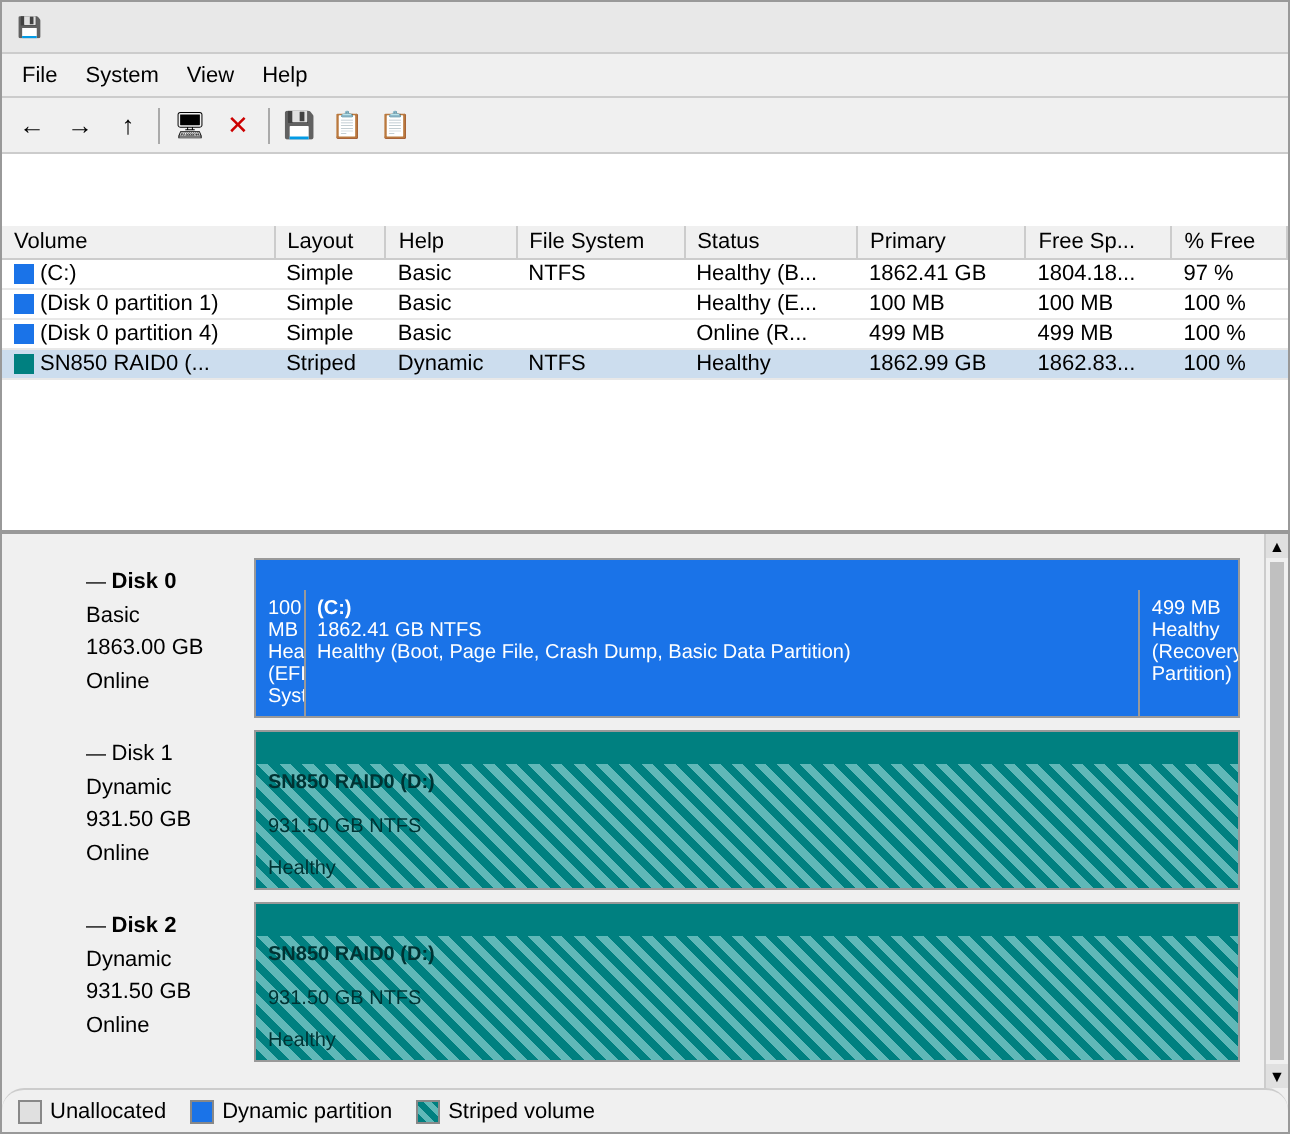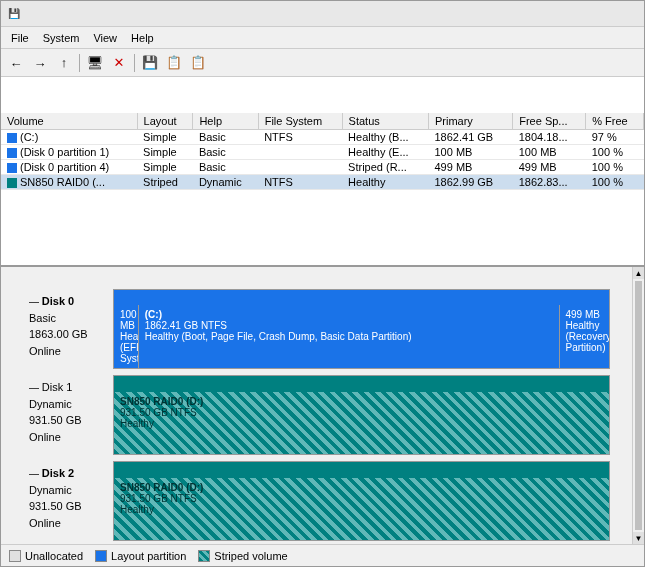--- a/index.html
+++ b/index.html
@@ -134,21 +134,22 @@
     td {
       padding: 1px 6px;
       border-bottom: 1px solid #e8e8e8;
       white-space: nowrap;
     }
     
     .disk-section {
       flex: 1;
       overflow-y: scroll;
       background: #f0f0f0;
-      padding: 22px;
+      padding: 12px;
+      margin-left: 24px;
     }
     .disk-row {
       display: flex;
       margin-bottom: 6px;
       height: 80px;
     }
     .disk-label {
       width: 90px;
       min-width: 90px;
       padding: 4px 6px;
@@ -175,20 +176,21 @@
     }
     .part-striped {
       background: repeating-linear-gradient(
         45deg,
         #008080,
         #008080 4px,
         #60b8b8 4px,
         #60b8b8 8px
       );
       color: #003333;
+      justify-content: space-between;
     }
     .disk-header-blue {
       height: 16px;
       background: #1a73e8;
       width: 100%;
     }
     .disk-header-teal {
       height: 16px;
       background: #008080;
       width: 100%;
@@ -207,20 +209,21 @@
     }
     
     .legend-bar {
       border-top: 1px solid #ccc;
       background: #f0f0f0;
       padding: 3px 8px;
       display: flex;
       align-items: center;
       gap: 12px;
       height: 22px;
+      border-radius: 11px;
     }
     .legend-item {
       display: flex;
       align-items: center;
       gap: 4px;
       font-size: 11px;
     }
     .legend-box {
       width: 12px;
       height: 12px;
@@ -333,21 +336,21 @@
     <td>Healthy (E...</td>
     <td>100 MB</td>
     <td>100 MB</td>
     <td>100 %</td>
   </tr>
             <tr>
     <td><span style="display:inline-block;width:10px;height:10px;background:#1a73e8;margin-right:3px;vertical-align:middle;"></span>(Disk 0 partition 4)</td>
     <td>Simple</td>
     <td>Basic</td>
     <td></td>
-    <td>Striped (R...</td>
+    <td>Online (R...</td>
     <td>499 MB</td>
     <td>499 MB</td>
     <td>100 %</td>
   </tr>
             <tr style="background: rgb(204, 221, 238);">
     <td><span style="display:inline-block;width:10px;height:10px;background:#008080;margin-right:3px;vertical-align:middle;"></span>SN850 RAID0 (...</td>
     <td>Striped</td>
     <td>Dynamic</td>
     <td>NTFS</td>
     <td>Healthy</td>
@@ -433,21 +436,21 @@
       </div>
     </div>
 
     <div class="legend-bar">
       <div class="legend-item">
         <div class="legend-box legend-unalloc"></div>
         <span>Unallocated</span>
       </div>
       <div class="legend-item">
         <div class="legend-box legend-primary"></div>
-        <span>Layout partition</span>
+        <span>Dynamic partition</span>
       </div>
       <div class="legend-item">
         <div class="legend-box legend-striped"></div>
         <span>Striped volume</span>
       </div>
     </div>
 
   </div>
 </div>
 

